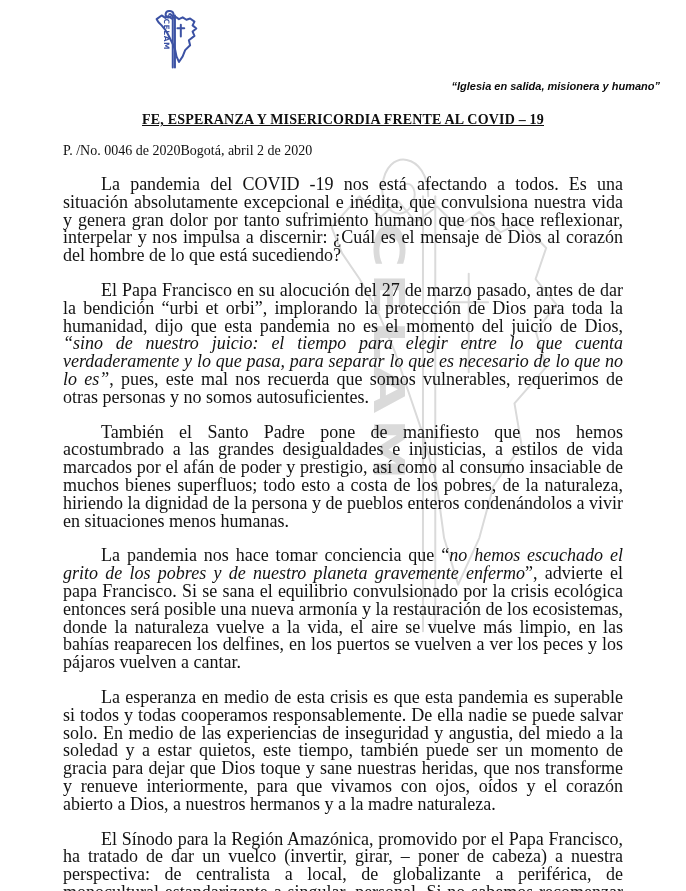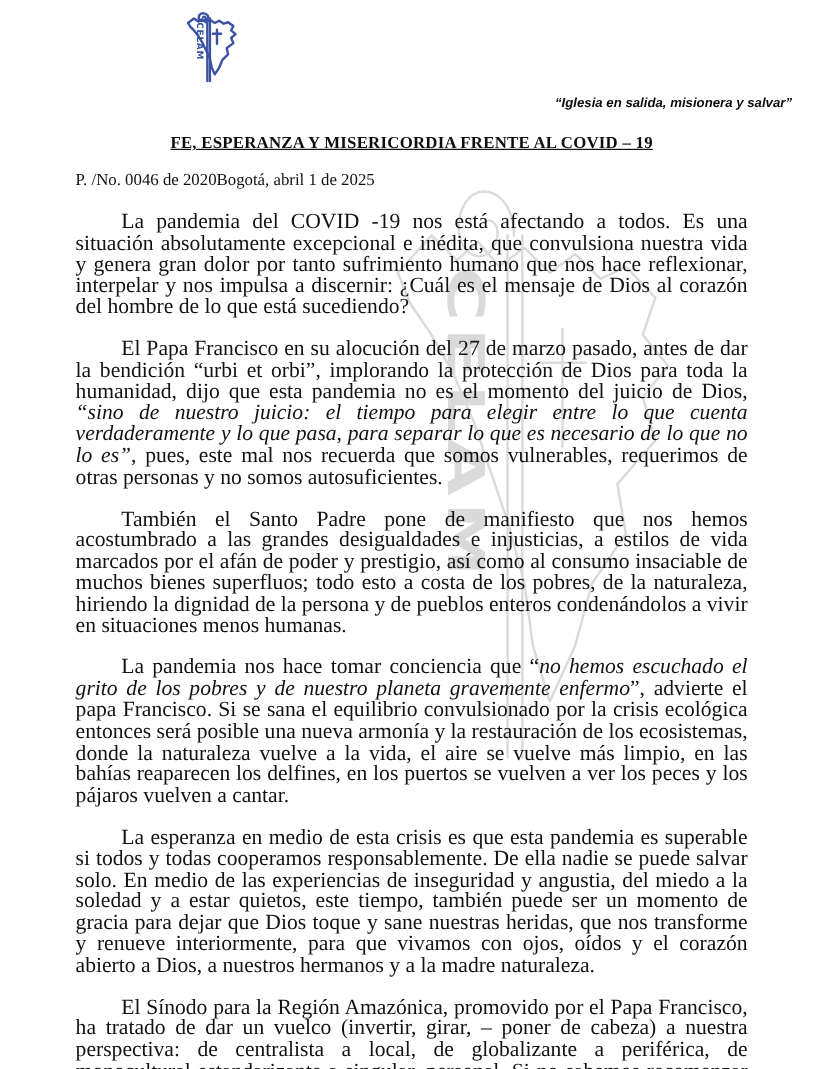--- a/index.html
+++ b/index.html
@@ -83,27 +83,27 @@
     </defs>
     <use href="#celam-mark"></use>
   </svg>
 
   <header class="brand">
     <svg class="logo" viewBox="0 0 100 100" aria-hidden="true">
       <use href="#celam-mark"></use>
     </svg>
   </header>
 
-  <div class="slogan">“Iglesia en salida, misionera y salvar”</div>
+  <div class="slogan">“Iglesia en salida, misionera y humano”</div>
 
   <h1 class="doc-title">FE, ESPERANZA Y MISERICORDIA FRENTE AL COVID – 19</h1>
 
   <div class="ref-row">
     <span>P. /No. 0046 de 2020</span>
-    <span>Bogotá, abril 1 de 2025</span>
+    <span>Bogotá, abril 2 de 2020</span>
   </div>
 
   <main class="doc-body">
       <p class="para"><span>La pandemia del COVID -19 nos está afectando a todos. Es una situación absolutamente excepcional e inédita, que convulsiona nuestra vida y genera gran dolor por tanto sufrimiento humano que nos hace reflexionar, interpelar y nos impulsa a discernir: ¿Cuál es el mensaje de Dios al corazón del hombre de lo que está sucediendo?</span></p>
       <p class="para"><span>El Papa Francisco en su alocución del 27 de marzo pasado, antes de dar la bendición “urbi et orbi”, implorando la protección de Dios para toda la humanidad, dijo que esta pandemia no es el momento del juicio de Dios, </span><em>“sino de nuestro juicio: el tiempo para elegir entre lo que cuenta verdaderamente y lo que pasa, para separar lo que es necesario de lo que no lo es”</em><span>, pues, este mal nos recuerda que somos vulnerables, requerimos de otras personas y no somos autosuficientes.</span></p>
       <p class="para"><span>También el Santo Padre pone de manifiesto que nos hemos acostumbrado a las grandes desigualdades e injusticias, a estilos de vida marcados por el afán de poder y prestigio, así como al consumo insaciable de muchos bienes superfluos; todo esto a costa de los pobres, de la naturaleza, hiriendo la dignidad de la persona y de pueblos enteros condenándolos a vivir en situaciones menos humanas.</span></p>
       <p class="para"><span>La pandemia nos hace tomar conciencia que “</span><em>no hemos escuchado el grito de los pobres y de nuestro planeta gravemente enfermo</em><span>”, advierte el papa Francisco. Si se sana el equilibrio convulsionado por la crisis ecológica entonces será posible una nueva armonía y la restauración de los ecosistemas, donde la naturaleza vuelve a la vida, el aire se vuelve más limpio, en las bahías reaparecen los delfines, en los puertos se vuelven a ver los peces y los pájaros vuelven a cantar.</span></p>
       <p class="para"><span>La esperanza en medio de esta crisis es que esta pandemia es superable si todos y todas cooperamos responsablemente. De ella nadie se puede salvar solo. En medio de las experiencias de inseguridad y angustia, del miedo a la soledad y a estar quietos, este tiempo, también puede ser un momento de gracia para dejar que Dios toque y sane nuestras heridas, que nos transforme y renueve interiormente, para que vivamos con ojos, oídos y el corazón abierto a Dios, a nuestros hermanos y a la madre naturaleza.</span></p>
       <p class="para"><span>El Sínodo para la Región Amazónica, promovido por el Papa Francisco, ha tratado de dar un vuelco (invertir, girar, – poner de cabeza) a nuestra perspectiva: de centralista a local, de globalizante a periférica, de monocultural estandarizante a singular, personal. Si no sabemos recomenzar desde esta nueva perspectiva, la ciencia curará los cuerpos pero no las mentes. Si no sabemos recomenzar desde lo marginal, será difícil repensar lo global que ahora se muestra dramáticamente amenazante.</span></p>
     </main>

